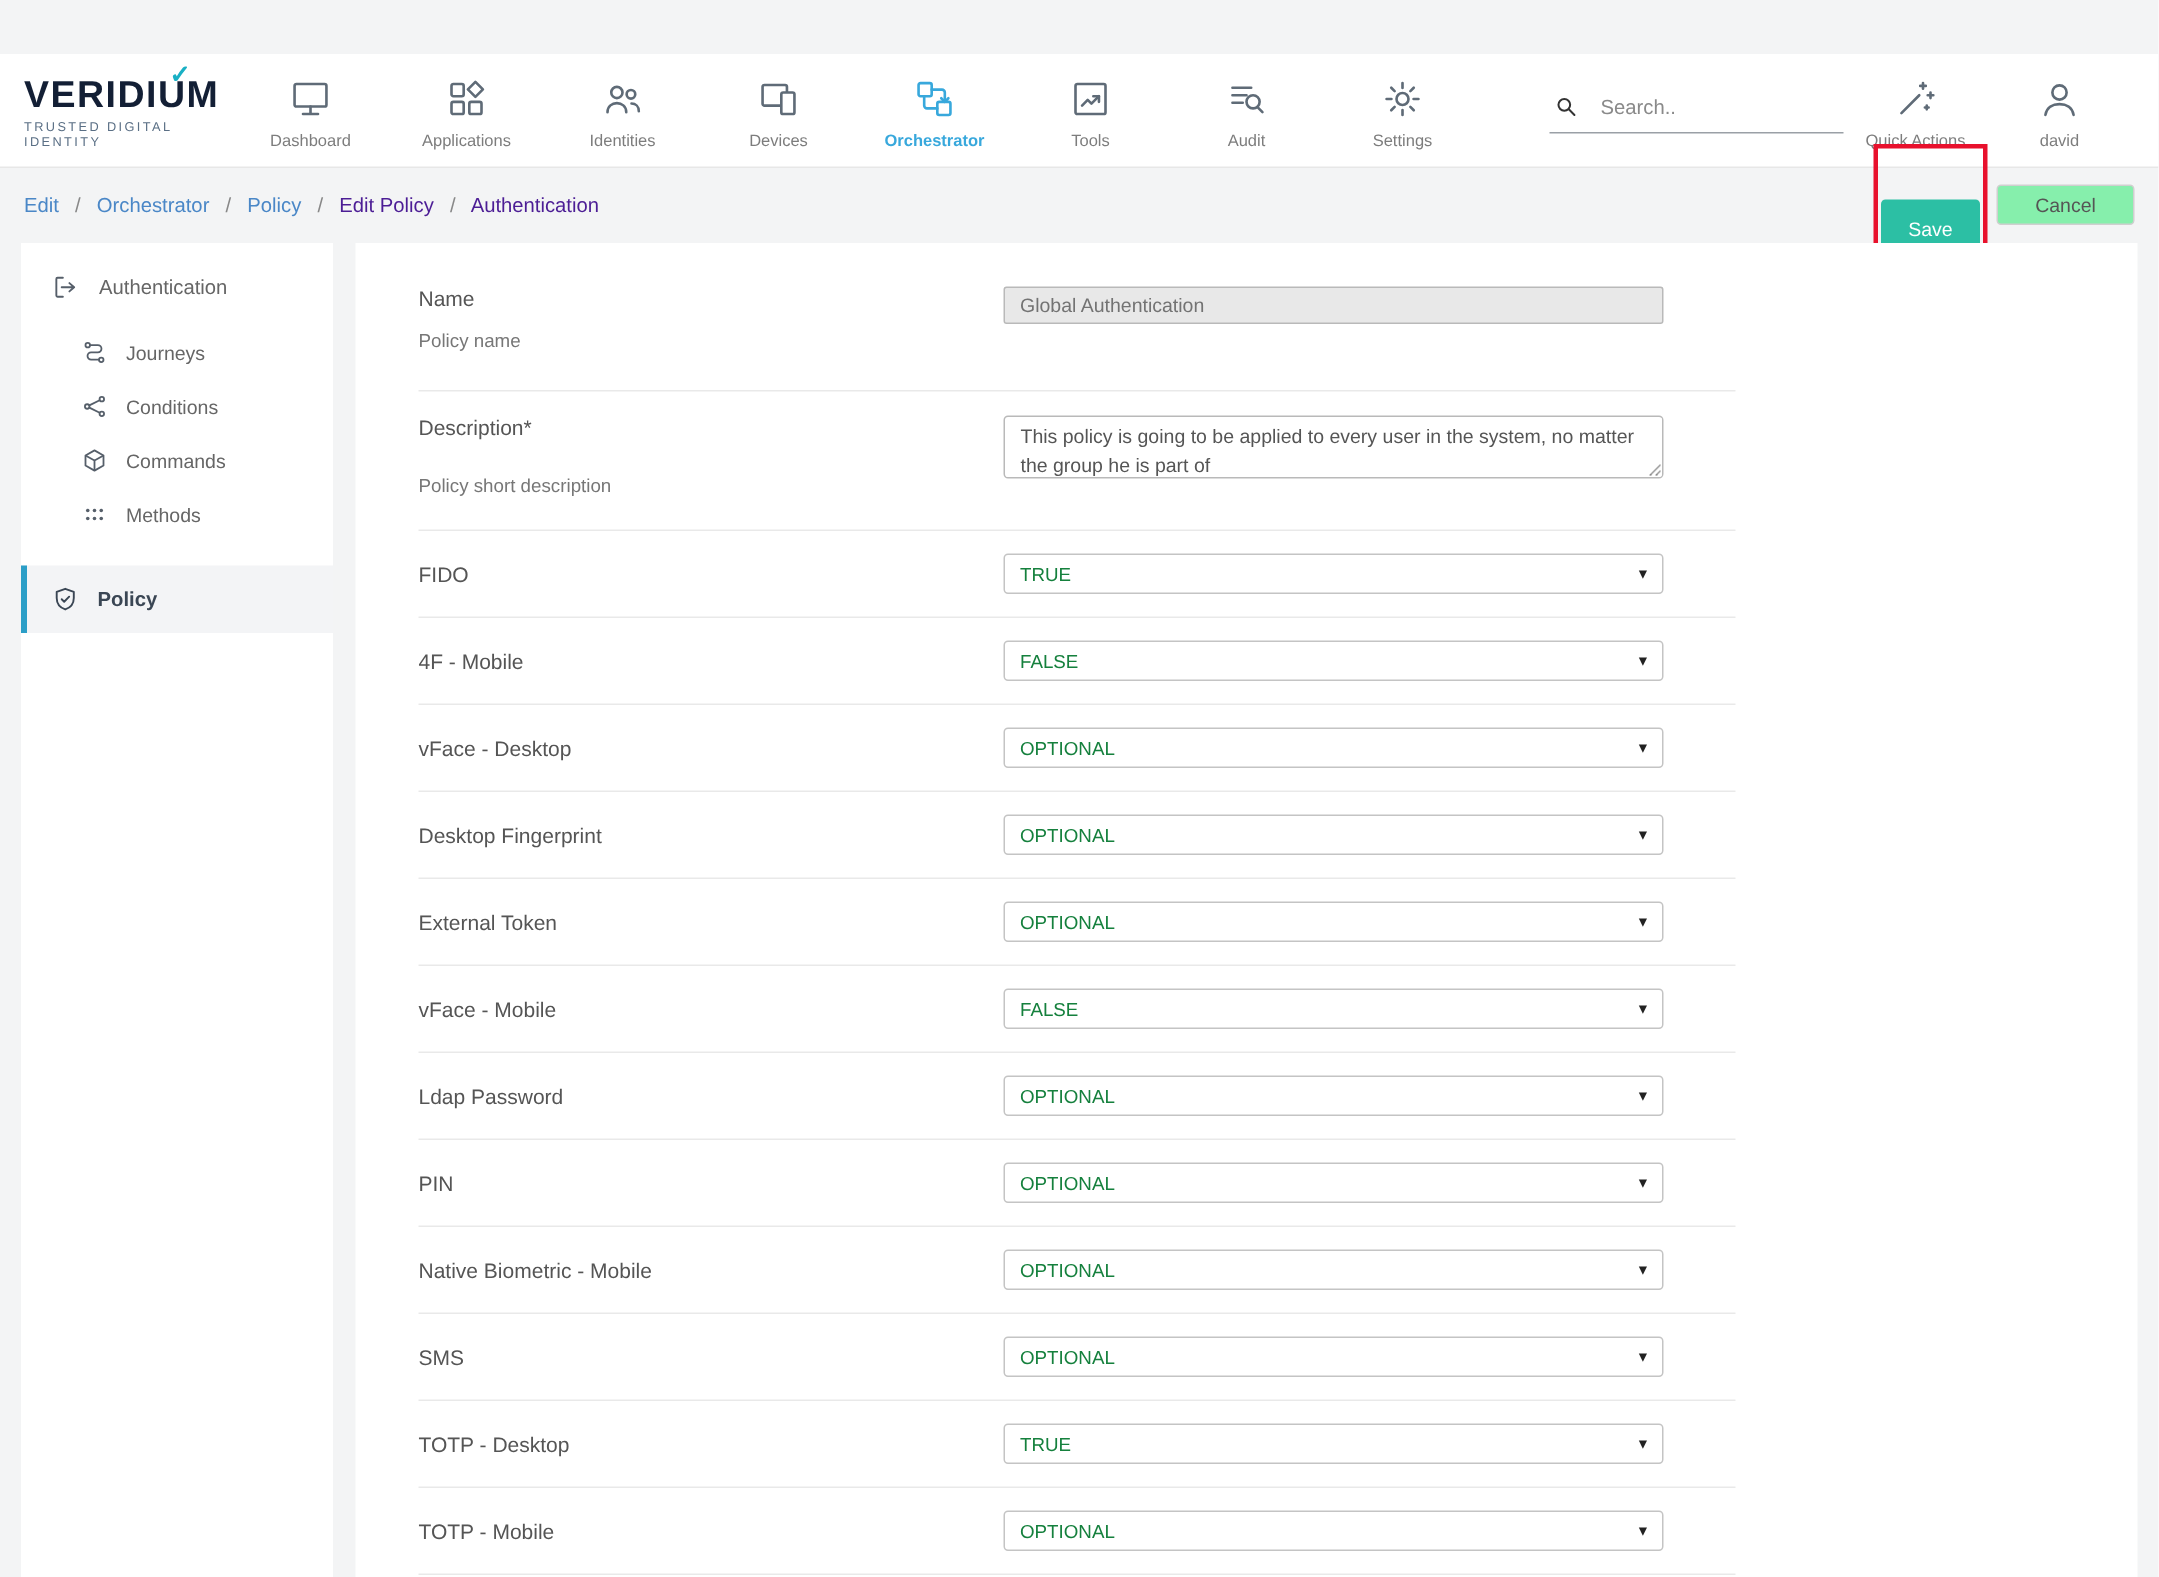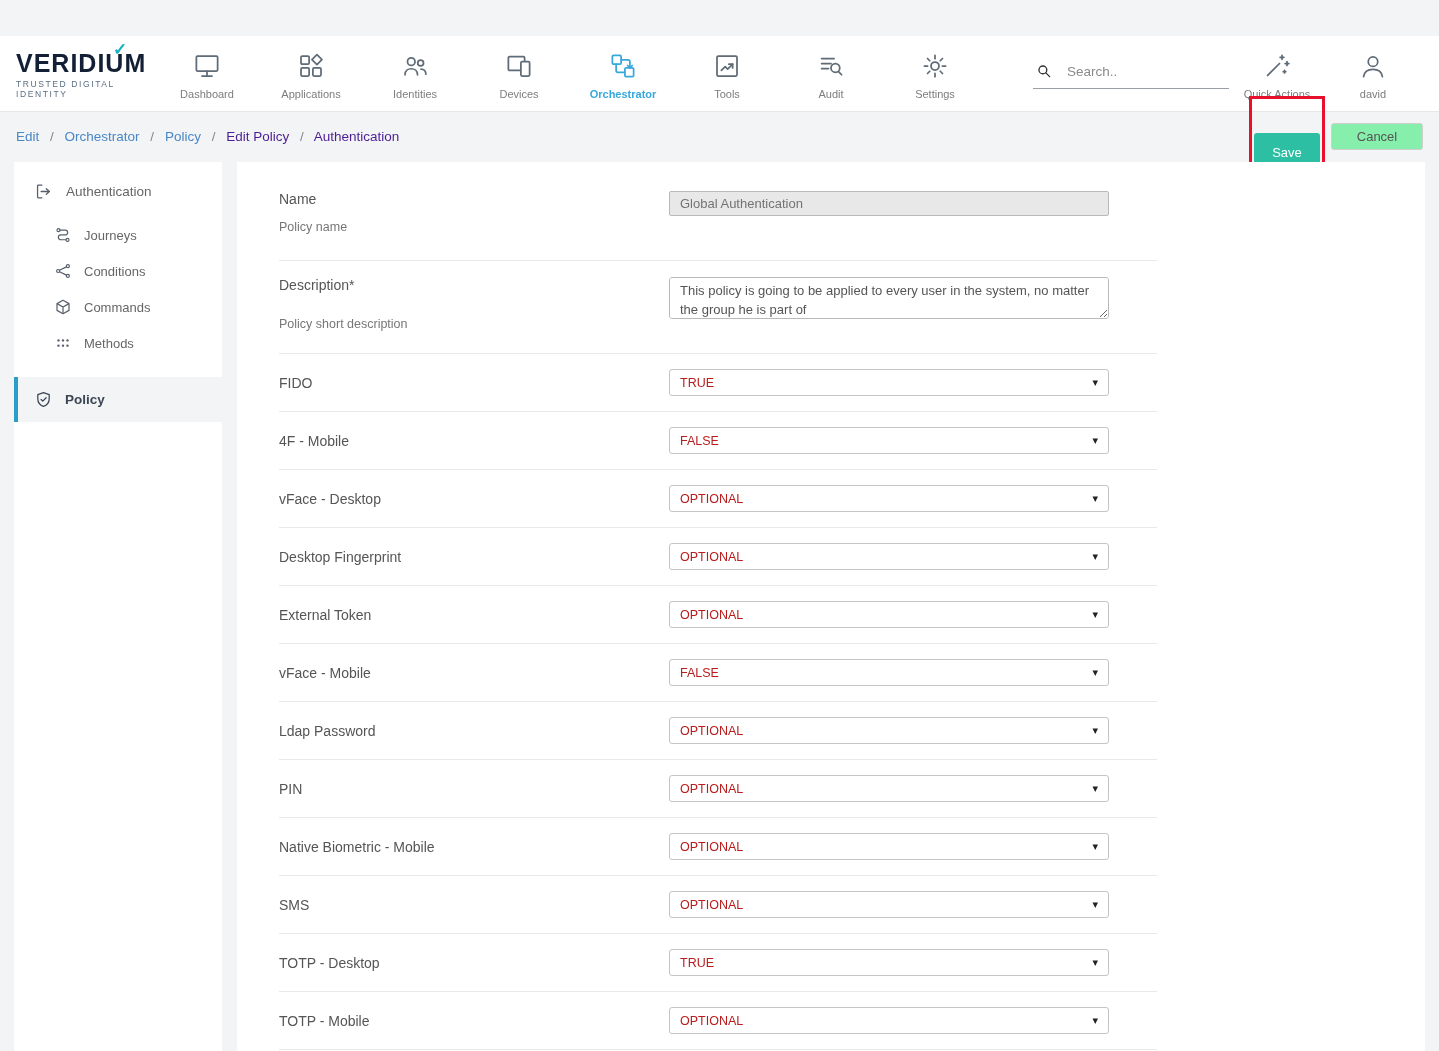--- a/index.html
+++ b/index.html
@@ -128,21 +128,21 @@
     background: #fff; border: 1px solid #b9b9b9; border-radius: 3px;
     font-family: inherit; font-size: 13px; color: #555; line-height: 1.45;
     resize: both;
   }
   .select {
     width: 440px; height: 27px; padding: 0 10px;
     border: 1px solid #c4c4c4; border-radius: 3px;
     display: flex; align-items: center; justify-content: space-between;
     cursor: pointer; background: #fff;
   }
-  .select .sel-value { font-size: 12.5px; color: #b91c1c; }
+  .select .sel-value { font-size: 12.5px; color: #15803d; }
   .select .caret { font-size: 11px; color: #222; }
 </style>
 </head>
 <body>
 
 <header class="topbar">
   <div class="brand">
     <div class="brand-name">VERIDIUM</div>
     <span class="brand-check">✓</span>
     <div class="brand-tagline">TRUSTED DIGITAL IDENTITY</div>

